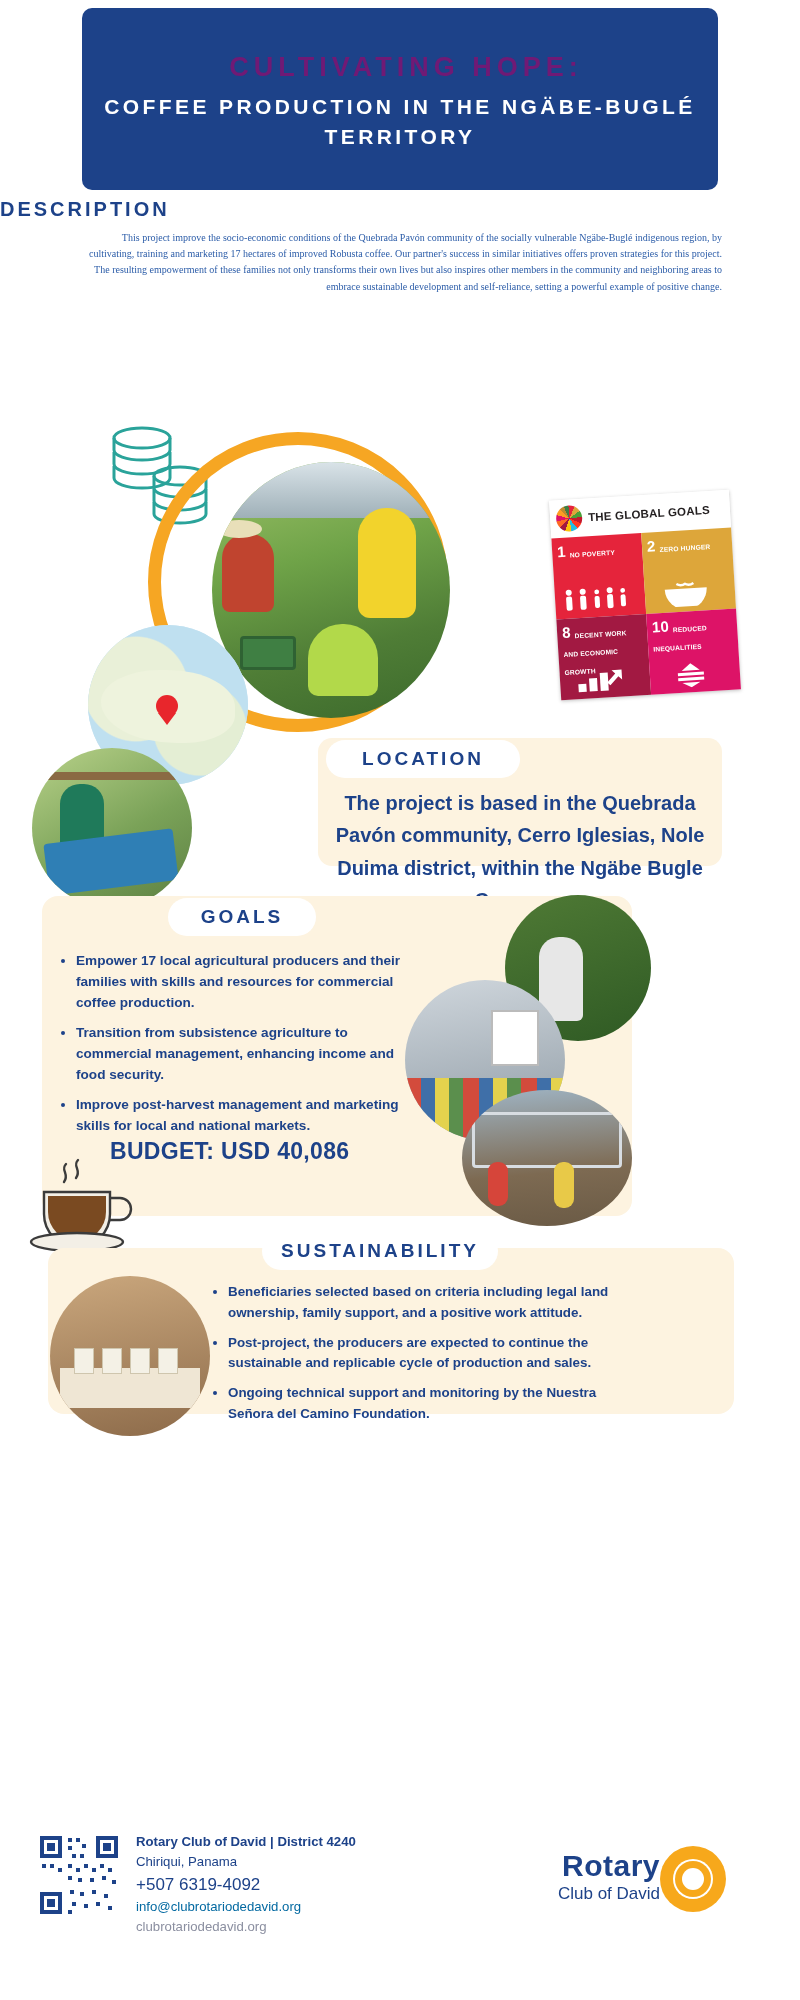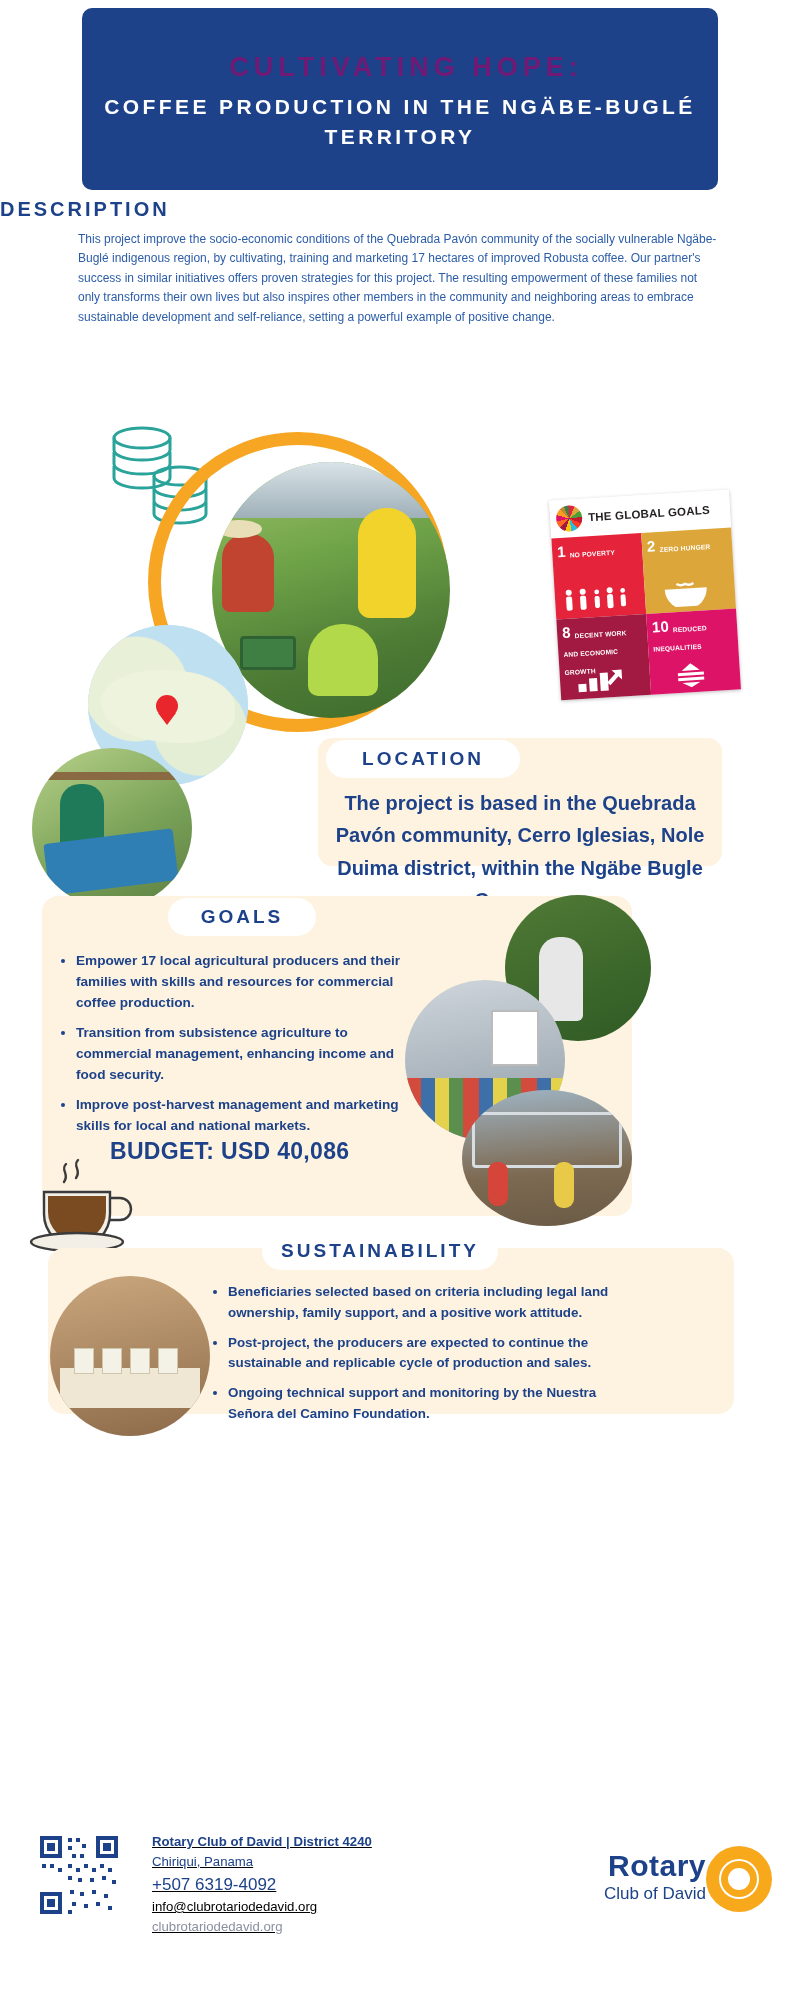--- a/index.html
+++ b/index.html
@@ -28,21 +28,21 @@
     font-weight: bold; font-size: 21px; letter-spacing: 3.4px; line-height: 1.45;
   }
 
   
   .desc-title {
     position: absolute; left: 0; top: 198px; width: 800px; 
     color: #1d4289; font-weight: bold; font-size: 20px; letter-spacing: 3px;
   }
   .desc-body {
     position: absolute; left: 78px; top: 230px; width: 644px;
-    text-align: left; color: #2b5ca8; font-size: 12px; line-height: 1.62;
+    text-align: right; color: #2b5ca8; font-size: 10px; line-height: 1.62; font-family: Liberation Serif, serif;
   }
 
   
   .coins { position: absolute; left: 96px; top: 418px; width: 120px; height: 112px; }
 
   
   .ring {
     position: absolute; left: 148px; top: 432px; width: 300px; height: 300px;
     border-radius: 50%; border: 13px solid #f6a623;
   }
@@ -194,27 +194,27 @@
   .sus-list li { margin-bottom:9px; }
   .photo-dist {
     position:absolute; left:50px; top:1276px; width:160px; height:160px;
     border-radius:50%; overflow:hidden; background:linear-gradient(170deg,#caa77d,#8d6b4a);
   }
   .photo-dist .tbl { position:absolute; left:10px; bottom:28px; width:140px; height:40px; background:#efe6d4; }
   .photo-dist .sack { position:absolute; bottom:62px; width:20px; height:26px; background:#f4f1e6; border:1px solid #cfc6ae; }
 
   
   .qr { position:absolute; left:38px; top:1834px; width:82px; height:82px; }
-  .footer-text { position:absolute; left:152px; top:1832px; width:360px;text-decoration:underline; }
+  .footer-text { position:absolute; left:136px; top:1832px; width:360px; }
   .f-line1 { color:#1d4289; font-weight:bold; font-size:13.2px; line-height:1.5; }
   .f-line2 { color:#1d4289; font-size:13.2px; line-height:1.5; }
   .f-line3 { color:#1d4289; font-size:17px; line-height:1.5; }
-  .f-line4 { color:#000000; font-size:13.2px; line-height:1.5; }
+  .f-line4 { color:#0369a1; font-size:13.2px; line-height:1.5; }
   .f-line5 { color:#8b8fa0; font-size:13.2px; line-height:1.5; }
-  .rotary { position:absolute; right:28px; top:1840px; width:260px; height:78px; display:flex; align-items:center; justify-content:flex-end; gap:0; }
+  .rotary { position:absolute; right:28px; top:1840px; width:260px; height:78px; display:flex; align-items:center; justify-content:center; gap:0; }
   .rotary-text { text-align:right; color:#1d4289; }
   .rotary-name { font-size:30px; font-weight:bold; letter-spacing:.5px; line-height:1; }
   .rotary-club { font-size:17px; line-height:1.5; }
   .rotary-mark { width:66px; height:66px; border-radius:50%; background:#f7a81b; position:relative; }
   .rotary-mark::after { content:""; position:absolute; left:50%; top:50%; transform:translate(-50%,-50%);
       width:22px; height:22px; border-radius:50%; background:#fff; box-shadow:0 0 0 7px #f7a81b, 0 0 0 9px #fff; }
 </style>
 </head>
 <body>
 

